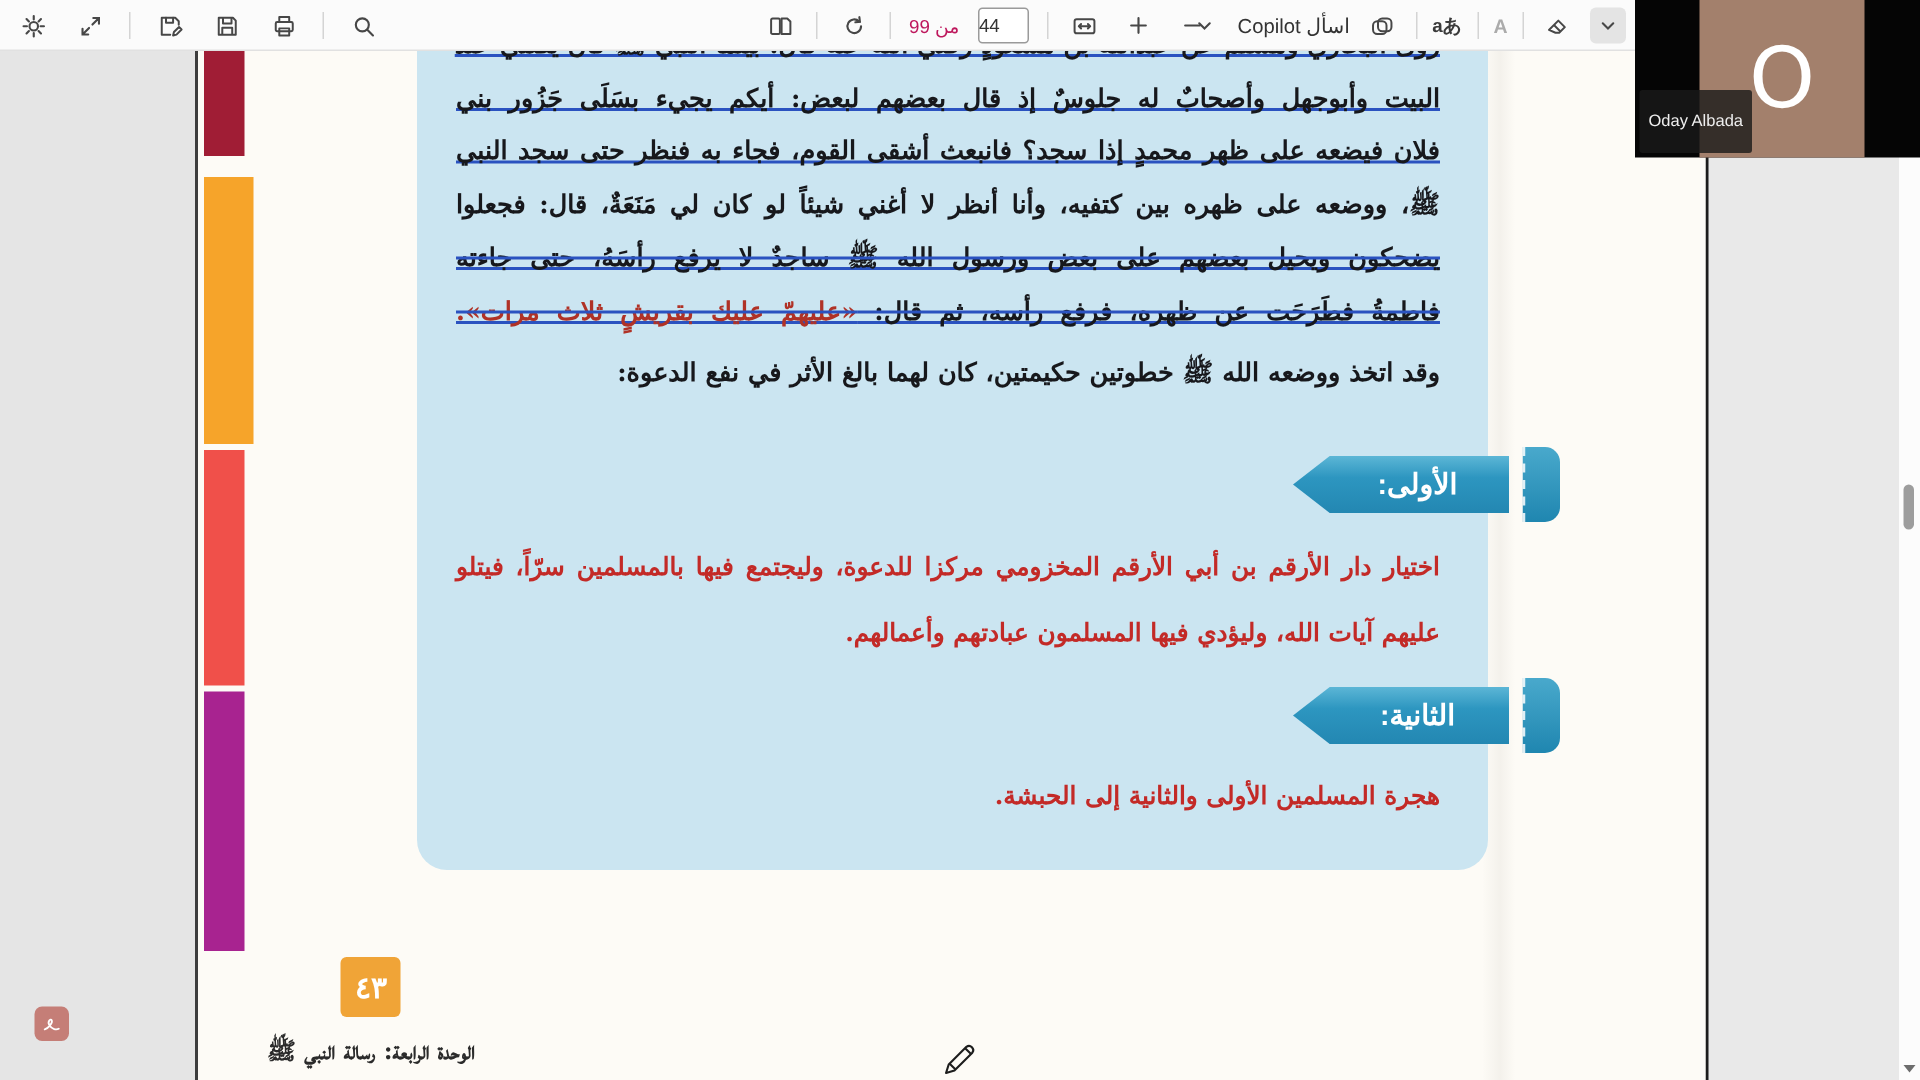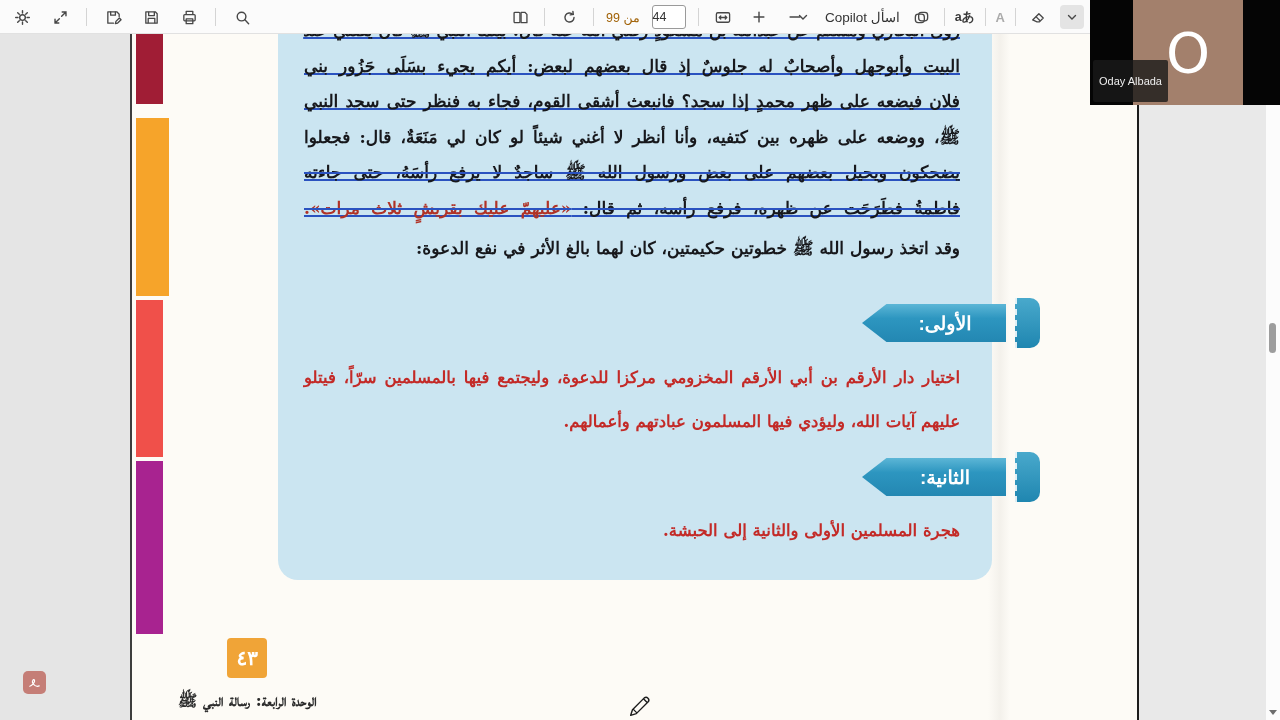--- a/index.html
+++ b/index.html
@@ -13,21 +13,21 @@
   .tb-group { position:absolute; top:0; height:34px; display:flex; align-items:center; gap:14px; }
   .tb-left { left:10px; }
   .tb-center { left:508px; gap:12px; }
   .tb-right { right:196px; gap:10px; }
   .tb-btn { display:flex; align-items:center; justify-content:center; width:24px; height:24px;
             border-radius:4px; color:#474747; }
   .tb-btn svg { display:block; }
   .tb-sep { width:1px; height:18px; background:#d4d4d4; }
   .page-box { width:34px; height:24px; border:1px solid #9a9a9a; border-radius:3px; background:#fff;
               font-size:12.5px; color:#333; text-align:left; line-height:22px; }
-  .of-label { font-size:12.5px; color:#a16207; direction:rtl; }
+  .of-label { font-size:12.5px; color:#be185d; direction:rtl; }
   .copilot-label { font-size:13.5px; color:#333; direction:rtl; }
   .translate-glyph { font-size:12.5px; color:#3a3a3a; font-weight:bold; }
   .readaloud-glyph { font-size:13px; color:#ababab; font-weight:bold; }
   .more-box { background:#e4e4e4; }
 
   
   .doc-border-left  { position:absolute; left:130px; top:34px; width:2px; height:686px; background:#3d3d3d; }
   .doc-border-right { position:absolute; left:1137px; top:34px; width:2px; height:686px; background:#1c1c1c; }
   .right-gray-col { position:absolute; left:1139px; top:34px; width:127px; height:686px; background:#e9e9e9; }
   .scroll-strip { position:absolute; left:1266px; top:34px; width:14px; height:686px; background:#fcfcfc; }
@@ -235,21 +235,21 @@
     <div class="blue-panel arabic">
       <div class="hadith">
         <div class="h-line ink-u">روى البخاريُّ ومسلمٌ عن عبدالله بن مسعودٍ رضي الله عنه قال: بينما النبيُّ ﷺ كان يصلي عند</div>
         <div class="h-line ink-u">البيت وأبوجهل وأصحابٌ له جلوسٌ إذ قال بعضهم لبعض: أيكم يجيء بسَلَى جَزُور بني</div>
         <div class="h-line ink-u">فلان فيضعه على ظهر محمدٍ إذا سجد؟ فانبعث أشقى القوم، فجاء به فنظر حتى سجد النبي</div>
         <div class="h-line">ﷺ، ووضعه على ظهره بين كتفيه، وأنا أنظر لا أغني شيئاً لو كان لي مَنَعَةٌ، قال: فجعلوا</div>
         <div class="h-line ink-s">يضحكون ويحيل بعضهم على بعض ورسول الله ﷺ ساجدٌ لا يرفع رأسَهُ، حتى جاءته</div>
         <div class="h-line ink-s"><span>فاطمةُ فطَرَحَت عن ظهره، فرفع رأسه، ثم قال: </span><span class="dua">«عليهمّ عليك بقريشٍ ثلاث مرات».</span></div>
       </div>
 
-      <div class="intro-line">وقد اتخذ رسول الله ﷺ خطوتين حكيمتين، كان لهما بالغ الأثر في نفع الدعوة:</div>
+      <div class="intro-line">وقد اتخذ ووضعه الله ﷺ خطوتين حكيمتين، كان لهما بالغ الأثر في نفع الدعوة:</div>
 
       <div class="point point-1">اختيار دار الأرقم بن أبي الأرقم المخزومي مركزا للدعوة، وليجتمع فيها بالمسلمين سرّاً، فيتلو عليهم آيات الله، وليؤدي فيها المسلمون عبادتهم وأعمالهم.</div>
       <div class="point point-2">هجرة المسلمين الأولى والثانية إلى الحبشة.</div>
     </div>
 
     <div class="banner banner-1">
       <div class="banner-tail"></div>
       <div class="banner-body">الأولى:</div>
     </div>
     <div class="banner banner-2">

